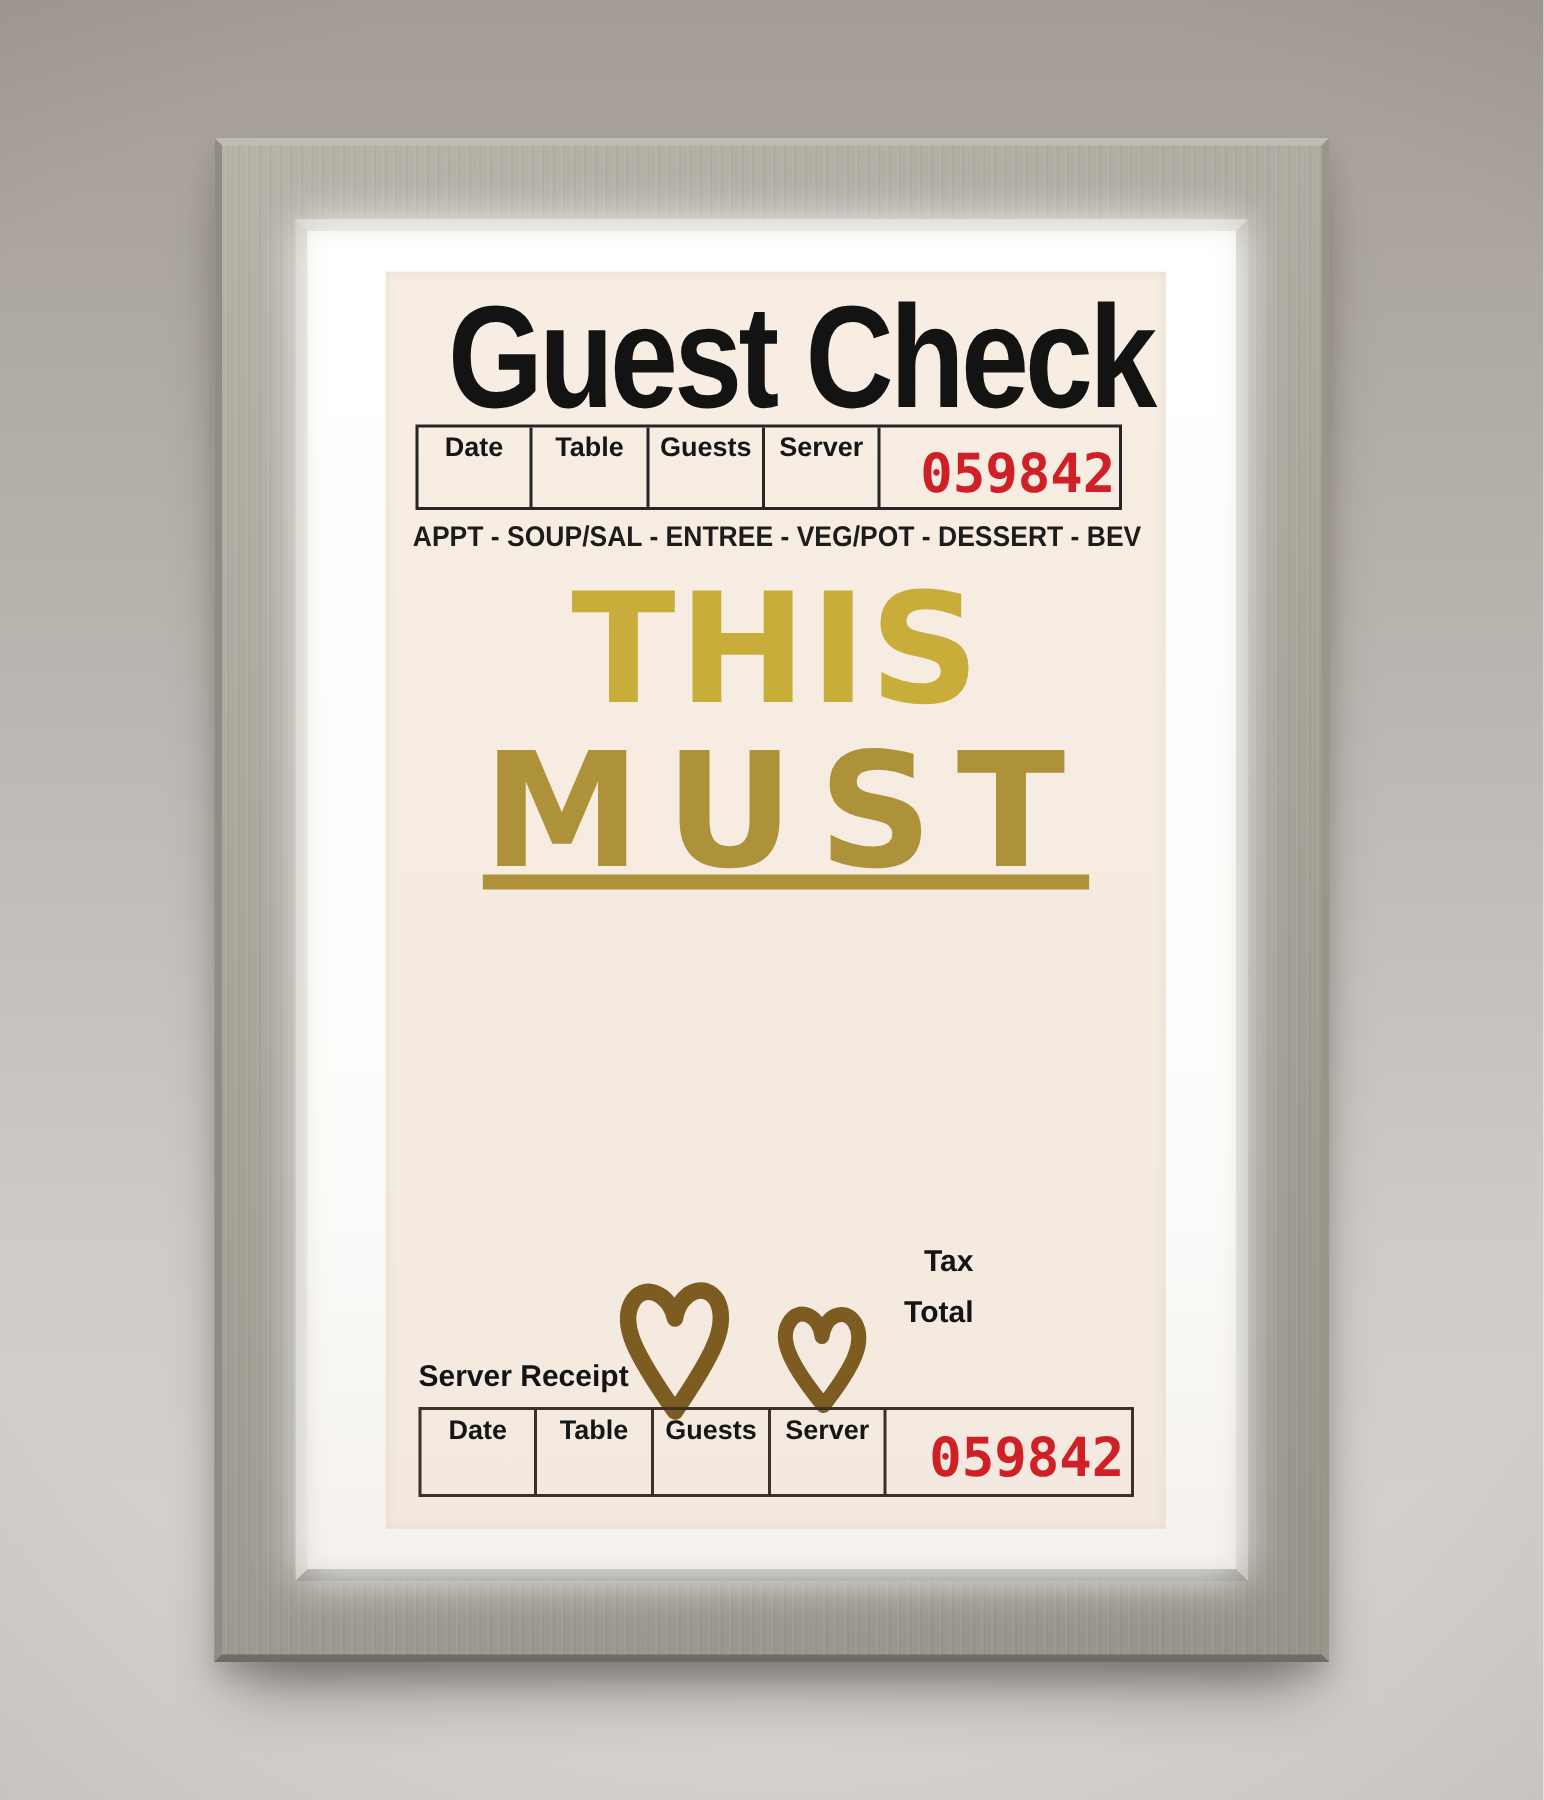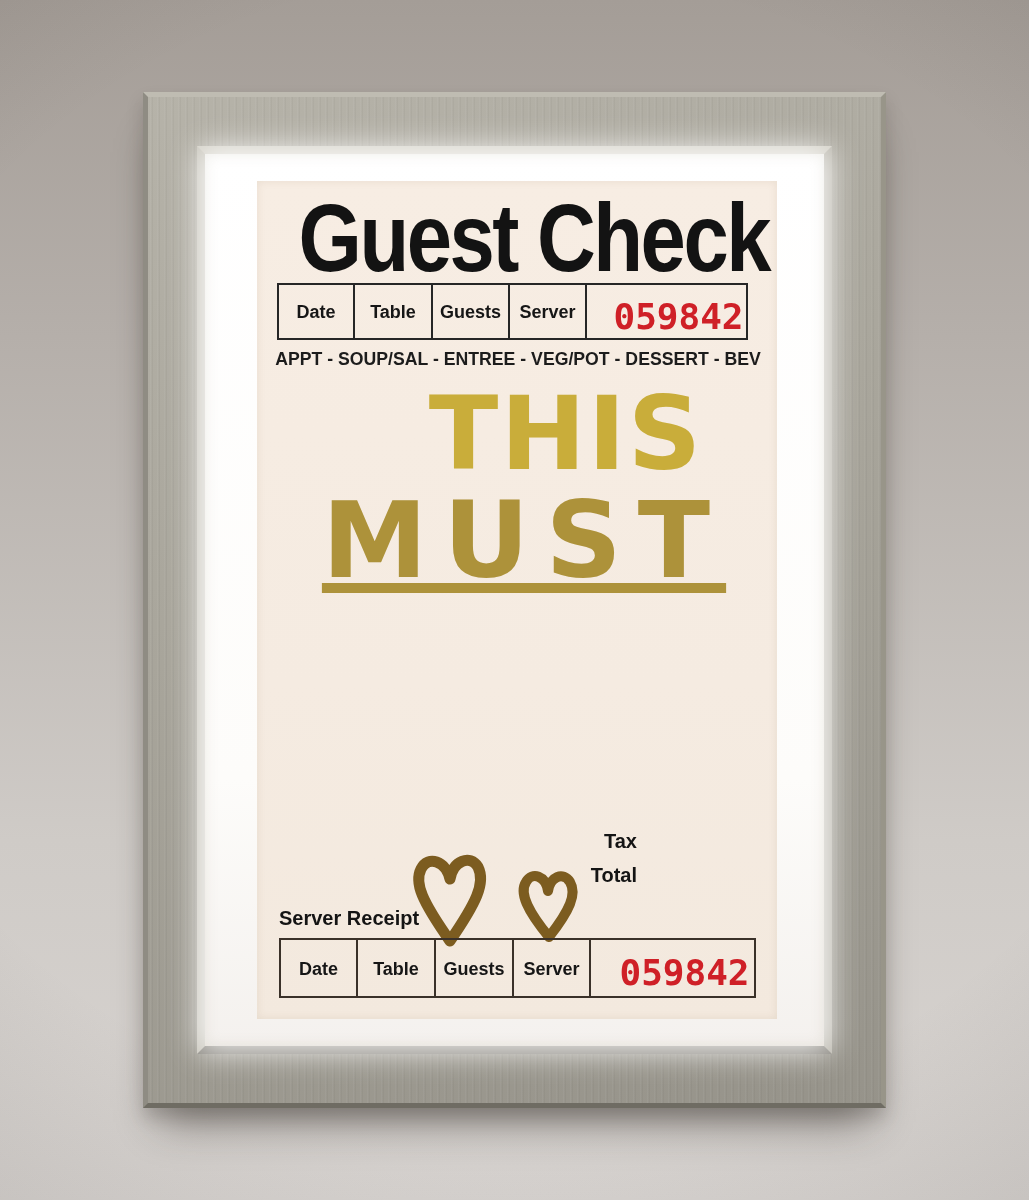--- a/index.html
+++ b/index.html
@@ -27,21 +27,21 @@
   .paper{position:absolute;left:52px;top:27px;width:520px;height:838px;
     background:linear-gradient(180deg,#f7ede3 0%,#f5ebe1 60%,#f3e9de 100%);
     box-shadow:inset 0 0 8px rgba(130,95,60,.12);}
 
   .gc-title{position:absolute;top:8px;left:0;width:520px;text-align:center;
     font-size:97px;line-height:1;font-weight:bold;letter-spacing:-3px;color:#131313;
     transform:scaleX(.84);transform-origin:50% 50%;white-space:nowrap;}
 
   .gc-table{position:absolute;display:flex;border:2px solid #262626;box-sizing:border-box;}
   .gc-table .cell{border-right:2px solid #262626;box-sizing:border-box;
-    display:flex;flex-direction:column;align-items:center;justify-content:center;}
+    display:flex;flex-direction:column;align-items:center;}
   .gc-table .cell:last-child{border-right:none;flex:1;margin-left:24px;}
   .gc-table .cell .lbl{font-weight:bold;font-size:18px;line-height:1.2;color:#161616;padding-top:3px;}
   .gc-table .cell.num{justify-content:flex-start;align-items:center;}
   .numtxt{font-family:"DejaVu Sans Mono",monospace;font-weight:bold;font-size:36px;line-height:1;}
 
   #hdrTable{left:20px;top:102px;width:471px;height:57px;}
   #hdrTable .c0{width:76px}#hdrTable .c1{width:78px}#hdrTable .c2{width:77px}#hdrTable .c3{width:77px}
   #hdrTable .numtxt{margin-top:14px;}
 
   .menu{position:absolute;top:168px;left:0;width:520px;text-align:center;
@@ -50,21 +50,21 @@
 
   .grid-svg{position:absolute;left:21px;top:195px;width:472px;height:514px;}
 
   .msg{position:absolute;left:0;width:520px;text-align:center;
     font-family:"DejaVu Sans",sans-serif;font-weight:bold;line-height:1;white-space:nowrap;}
   #m1{top:202px;font-size:102px;letter-spacing:2px;text-indent:2px;}
   #m2{top:307px;font-size:106px;letter-spacing:16px;text-indent:14px;text-decoration:underline;}
   #m3{top:422px;font-size:104px;letter-spacing:8px;text-indent:8px;}
   #m4{top:549px;font-size:104px;letter-spacing:6px;text-indent:6px;}
 
-  .totlabel{position:absolute;left:224px;width:156px;text-align:right;
+  .totlabel{position:absolute;left:236px;width:156px;text-align:right;
     font-weight:bold;font-size:20px;line-height:30px;color:#141414;}
   #tax{top:645px;}
   #total{top:679px;text-align:right;}
 
   .hearts-svg{position:absolute;left:155px;top:668px;width:175px;height:100px;overflow:visible;}
 
   .receipt-label{position:absolute;left:22px;top:726px;
     font-weight:bold;font-size:20px;line-height:1.1;color:#141414;}
 
   #rcptTable{left:22px;top:757px;width:477px;height:60px;border-color:#3a3129;}
@@ -125,21 +125,21 @@
             <line x1="0" y1="410.6" x2="472" y2="410.6" stroke="url(#gridGrad)" stroke-width="1.7"></line>
             <line x1="0" y1="444.73333333333335" x2="472" y2="444.73333333333335" stroke="url(#gridGrad)" stroke-width="1.7"></line>
             <line x1="0" y1="478.8666666666667" x2="472" y2="478.8666666666667" stroke="url(#gridGrad)" stroke-width="1.7"></line>
             <line x1="0" y1="513" x2="472" y2="513" stroke="url(#gridGrad)" stroke-width="1.7"></line>
             <line x1="32" y1="1" x2="32" y2="513" stroke="url(#gridGrad)" stroke-width="1.7"></line>
             <line x1="375" y1="1" x2="375" y2="513" stroke="url(#gridGrad)" stroke-width="1.7"></line>
             <line x1="443" y1="1" x2="443" y2="513" stroke="url(#gridGrad)" stroke-width="1.7"></line>
             <line x1="469" y1="1" x2="469" y2="513" stroke="url(#gridGrad)" stroke-width="1.7"></line>
           </svg>
 
-        <div class="msg" id="m1" style="color: rgb(201, 173, 58); padding-left: 48px;">THIS</div>
+        <div class="msg" id="m1" style="color: rgb(201, 173, 58);">THIS</div>
         <div class="msg" id="m2" style="color: rgb(173, 146, 58);">MUST</div>
 
         <div class="totlabel" id="tax">Tax</div>
         <div class="totlabel" id="total">Total</div>
 
         <svg class="hearts-svg" viewBox="0 0 175 100" style="color: rgb(124, 92, 32);">
           <path d="M38 30 C34 12 16 6 9 20 C2 34 10 52 38 92 C64 54 74 34 66 18 C58 5 41 12 38 30" fill="none" stroke="currentColor" stroke-width="11" stroke-linecap="round" stroke-linejoin="round"></path>
           <path d="M136 42 C134 27 120 22 114 33 C107 44 115 61 137 88 C158 61 165 45 158 33 C151 22 138 28 136 42" fill="none" stroke="currentColor" stroke-width="10" stroke-linecap="round" stroke-linejoin="round"></path>
         </svg>
 

